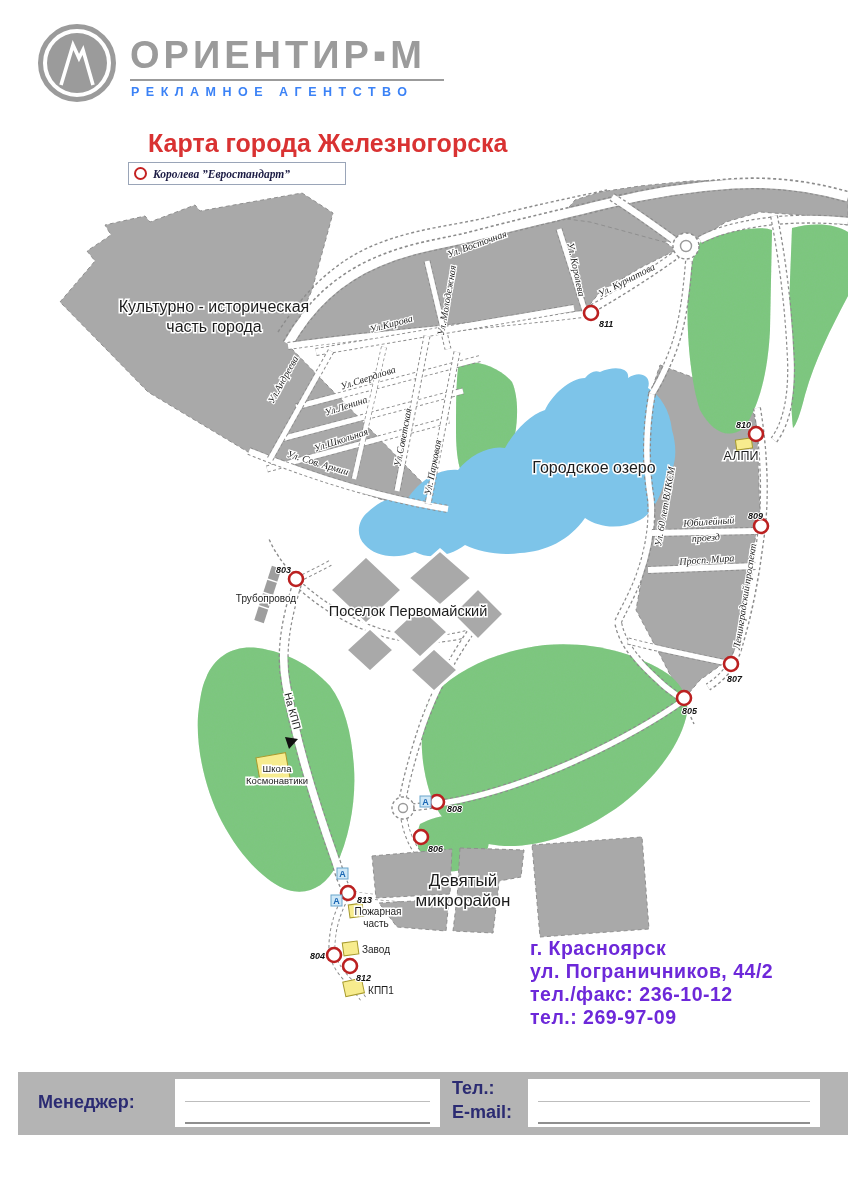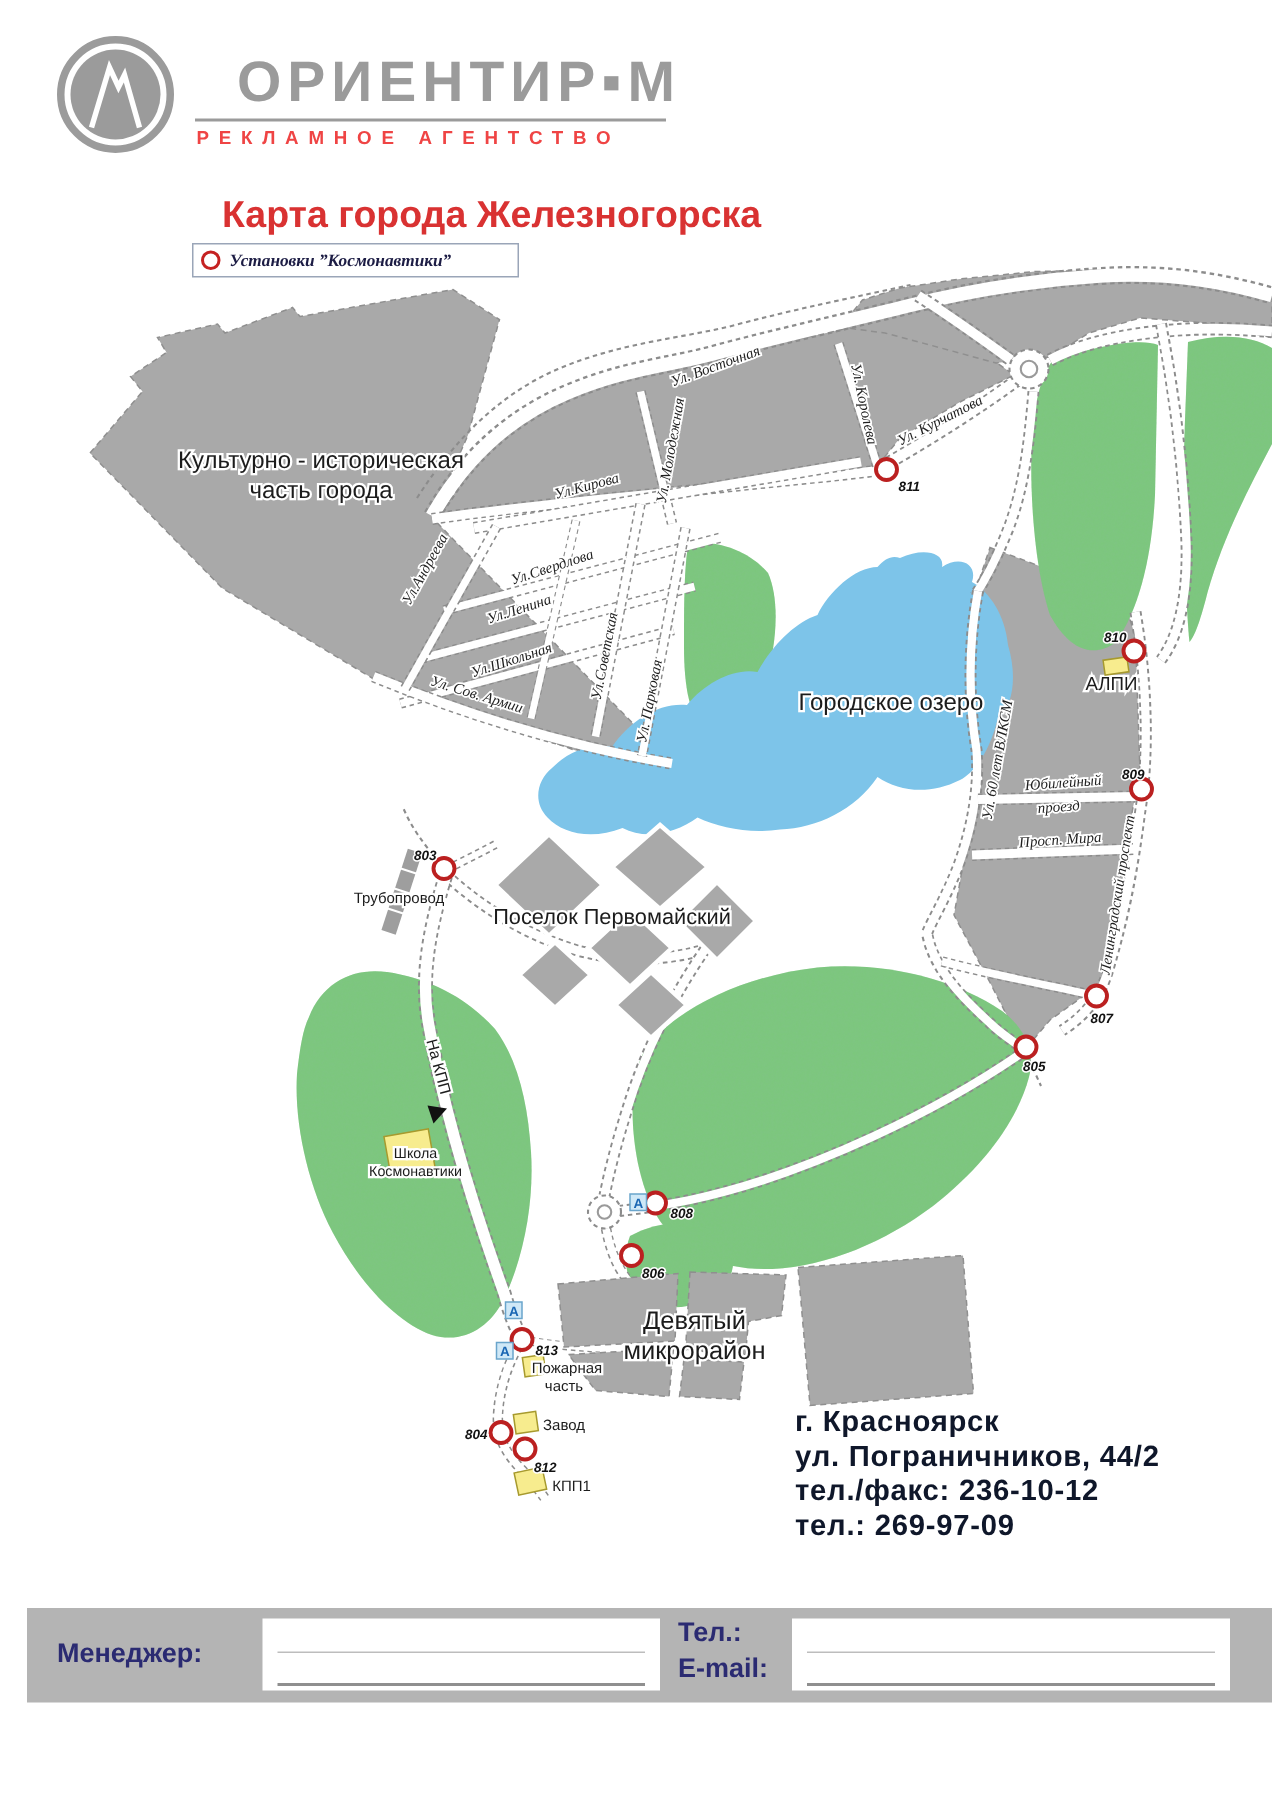--- a/index.html
+++ b/index.html
@@ -1,24 +1,24 @@
 <!DOCTYPE html>
 <html><head>
 <meta charset="utf-8">
 <style>
   html,body{margin:0;padding:0;background:#fff;}
   #page{position:relative;width:848px;height:1200px;background:#fff;overflow:hidden;
         font-family:"Liberation Sans",sans-serif;}
   
   #logo{position:absolute;left:32px;top:18px;}
   #brand{position:absolute;left:130px;top:34px;font-size:38px;font-weight:bold;
-         color:#9b9b9b;letter-spacing:4px;white-space:nowrap;margin-left:28px;}
+         color:#9b9b9b;letter-spacing:4px;white-space:nowrap;}
   #brandrule{position:absolute;left:130px;top:79px;width:314px;height:2px;background:#9b9b9b;}
   #tagline{position:absolute;left:131px;top:85px;font-size:12.5px;font-weight:bold;
-           color:#ef4444;letter-spacing:6.5px;white-space:nowrap;}
+           color:#3b82f6;letter-spacing:6.5px;white-space:nowrap;}
   #maptitle{position:absolute;left:128px;top:129px;font-size:25px;font-weight:bold;
             color:#d93232;white-space:nowrap;margin-left:20px;}
   #legendbox{position:absolute;left:128px;top:162px;width:216px;height:21px;background:#fff;
              border:1px solid #9aa5b8;display:flex;align-items:center;}
   #legendbox .dot{width:9px;height:9px;border:2px solid #c52222;border-radius:50%;
                   margin:0 6px 0 5px;background:#fff;flex:0 0 auto;}
   #legendbox .ltxt{font-family:"Liberation Serif",serif;font-style:italic;font-weight:bold;
                    font-size:11.5px;color:#1c1c44;white-space:nowrap;}
   
   #mapsvg{position:absolute;left:0;top:0;}
@@ -34,21 +34,21 @@
       stroke:#ffffff;stroke-width:2.4px;text-anchor:middle;font-size:10px;}
   .pt{fill:#fff;stroke:#bb2020;stroke-width:2.6;}
   .pl{font-family:"Liberation Sans",sans-serif;font-size:9px;font-weight:bold;font-style:italic;
       fill:#111;paint-order:stroke;stroke:#fff;stroke-width:2px;}
   .bldg{fill:#f7ec8e;stroke:#a79a2e;stroke-width:1;}
   .amark rect{fill:#cfe8f7;stroke:#6aa5cc;stroke-width:1;}
   .amark text{font-family:"Liberation Sans",sans-serif;font-size:9px;font-weight:bold;
               fill:#1a66b3;text-anchor:middle;}
   .diam{fill:#a9a9a9;stroke:#ffffff;stroke-width:3;}
   
-  #contact{position:absolute;left:530px;top:937px;color:#0f172a;font-weight:bold;
+  #contact{position:absolute;left:530px;top:937px;color:#6d28d9;font-weight:bold;
            font-size:19.5px;line-height:23px;letter-spacing:0.5px;white-space:nowrap;}
   
   #fbar{position:absolute;left:18px;top:1072px;width:812px;height:63px;background:#b4b4b4;padding-left:24px;}
   .flabel{position:absolute;color:#2b2b72;font-weight:bold;font-size:18px;white-space:nowrap;}
   .fbox{position:absolute;background:#fff;}
   .fline{position:absolute;height:1px;background:#bdbdbd;}
   .fline2{position:absolute;height:2px;background:#8f8f8f;}
 </style>
 </head>
 <body>
@@ -59,21 +59,21 @@
     <circle cx="45" cy="45" r="36.5" fill="#fff" stroke="#9b9b9b" stroke-width="5"></circle>
     <circle cx="45" cy="45" r="30" fill="#9b9b9b"></circle>
     <path d="M29,67 L41,27 L47,40 L51,32 L61,67" fill="none" stroke="#fff" stroke-width="3.6" stroke-linejoin="miter"></path>
   </svg>
   <div id="brand">ОРИЕНТИР▪М</div>
   <div id="brandrule"></div>
   <div id="tagline">РЕКЛАМНОЕ АГЕНТСТВО</div>
   <div id="maptitle">Карта города Железногорска</div>
   <div id="legendbox">
     <span class="dot"></span>
-    <span class="ltxt">Установки ”Космонавтики”</span>
+    <span class="ltxt">Королева ”Евростандарт”</span>
   </div>
 
   <svg id="mapsvg" width="848" height="1200" viewBox="0 0 848 1200">
     <defs>
       <filter id="ftex" x="-5%" y="-5%" width="110%" height="110%">
         <feTurbulence type="fractalNoise" baseFrequency="0.55" numOctaves="2" result="n"></feTurbulence>
         <feColorMatrix in="n" type="matrix" values="0 0 0 0 0.22  0 0 0 0 0.55  0 0 0 0 0.25  0 0 0 0.55 0" result="sp"></feColorMatrix>
         <feComposite in="sp" in2="SourceGraphic" operator="in" result="spi"></feComposite>
         <feMerge>
             <feMergeNode in="SourceGraphic"></feMergeNode>

